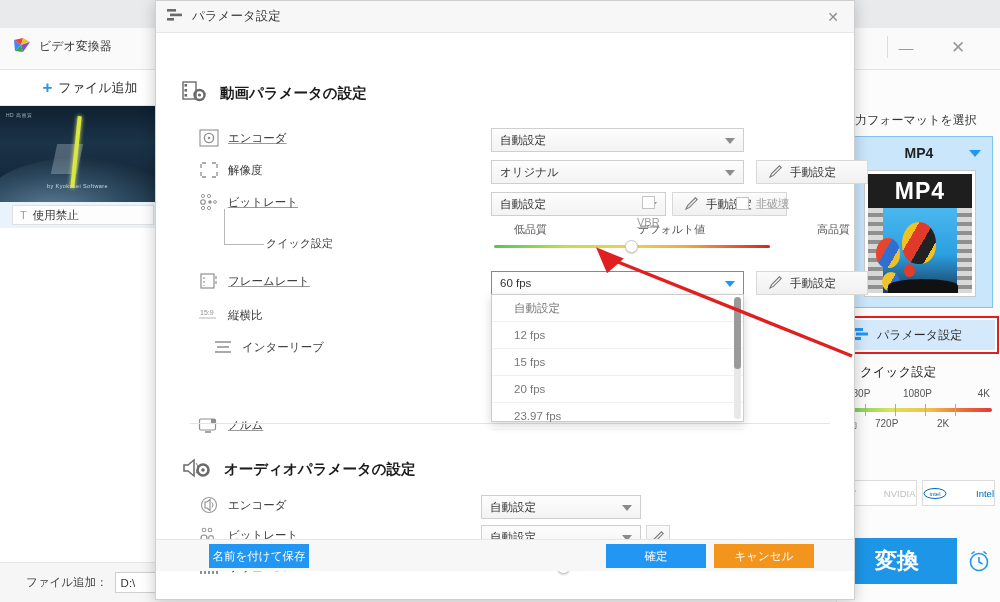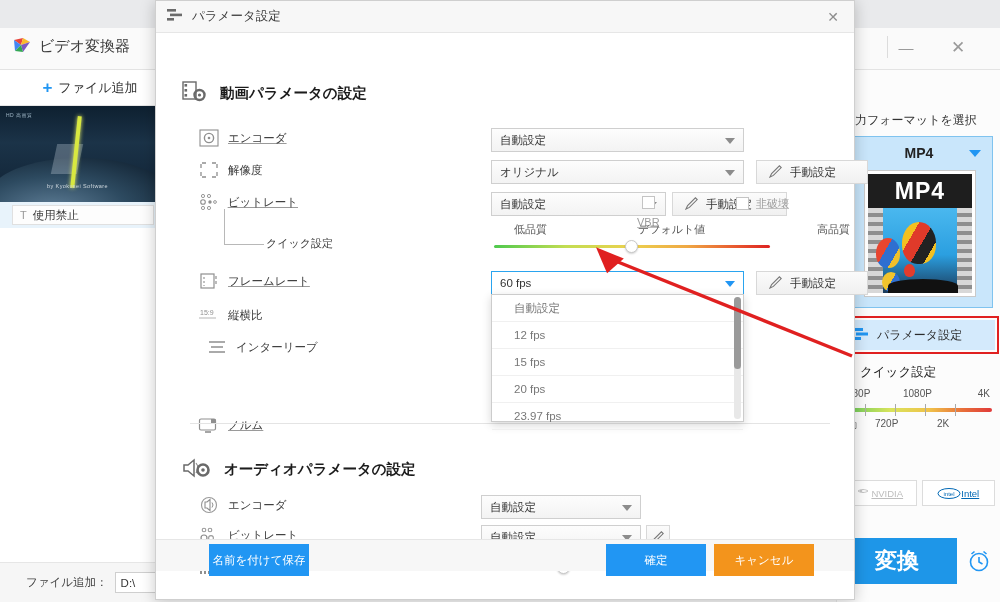--- a/index.html
+++ b/index.html
@@ -20,21 +20,21 @@
     position: absolute; left: 0; top: 0; width: 1000px; height: 28px;
     background: #e9eaec;
   }
   .bg-toolbar {
     position: absolute; left: 0; top: 28px; width: 1000px; height: 42px;
     background: #fafafa; border-bottom: 1px solid #e3e3e3;
   }
   .brand {
     position: absolute; left: 12px; top: 36px;
     display: flex; align-items: center; gap: 7px;
-    font-size: 15px; color: #3c3c3c;
+    font-size: 12px; color: #3c3c3c;
   }
   .brand-logo {
     width: 20px; height: 20px; position: relative;
   }
   .win-btn {
     position: absolute; top: 32px; width: 44px; height: 30px;
     display: flex; align-items: center; justify-content: center;
     color: #9a9a9a; font-size: 15px;
   }
   .win-min { right: 72px; }
@@ -183,22 +183,22 @@
     position: absolute; left: 6px; top: 378px; width: 152px; height: 26px;
     background: #d4eafc; display: flex; align-items: center; gap: 8px;
     padding-left: 10px; font-size: 12px; color: #2b2b2b;
   }
   .gpu-row {
     position: absolute; left: 6px; top: 410px; width: 152px; height: 26px;
     display: flex; gap: 5px;
   }
   .gpu-chip {
     flex: 1; border: 1px solid #dcdcdc; background: #fff;
-    display: flex; align-items: center; justify-content: center; gap: 0;
-    font-size: 9.5px; color: #bdbdbd; text-decoration: underline;
+    display: flex; align-items: center; justify-content: space-between; gap: 0;
+    font-size: 9.5px; color: #bdbdbd;
   }
   .gpu-chip.intel { color: #0068b5; }
   .convert-btn {
     position: absolute; left: 0; top: 468px; width: 120px; height: 46px;
     background: #1e96e8; color: #fff; font-size: 22px; font-weight: bold;
     display: flex; align-items: center; justify-content: center;
   }
   .clock-btn {
     position: absolute; left: 120px; top: 468px; width: 44px; height: 46px;
     display: flex; align-items: center; justify-content: center;
@@ -304,21 +304,21 @@
 
   .divider {
     position: absolute; height: 1px; background: #e4e4e4;
   }
 
   .dlg-footer {
     position: absolute; left: 0; bottom: 0; width: 698px; height: 32px;
     background: #f7f7f7; border-top: 1px solid #e6e6e6;
   }
   .btn {
-    position: absolute; height: 32px; display: flex;
+    position: absolute; height: 24px; display: flex;
     align-items: center; justify-content: center;
     font-size: 11.5px; color: #fff;
   }
   .btn.save { left: 53px; top: 4px; width: 100px; background: #2196f3; }
   .btn.ok   { right: 148px; top: 4px; width: 100px; background: #2196f3; }
   .btn.cancel { right: 40px; top: 4px; width: 100px; background: #f3941c; }
 
   
   .arrow-svg { position: absolute; left: 0; top: 0; width: 1000px; height: 602px; pointer-events: none; z-index: 60; }
 
@@ -612,21 +612,21 @@
       <div class="row" style="left:42px; top:272px; width:120px;">
         <span class="ico">
           <svg width="22" height="16" viewBox="0 0 22 16">
             <text x="2" y="8" font-size="7" fill="#8f8f8f" font-family="Liberation Sans, sans-serif">15:9</text>
             <path d="M1 11 L18 11" stroke="#b5b5b5" stroke-width="1"></path>
           </svg>
         </span>
         <span class="lbl">縦横比</span>
       </div>
 
-      <div class="row" style="left:50px; top:304px; width:140px;">
+      <div class="row" style="left:42px; top:304px; width:140px;justify-content:center;">
         <span class="ico">
           <svg width="20" height="16" viewBox="0 0 20 16">
             <path d="M2 3 h16 M4 8 h12 M2 13 h16" stroke="#8f8f8f" stroke-width="1.5"></path>
           </svg>
         </span>
         <span class="lbl">インターリーブ</span>
       </div>
 
       <div class="row" style="left:42px; top:334px; width:120px;margin-top:48px;">
         <span class="ico">

